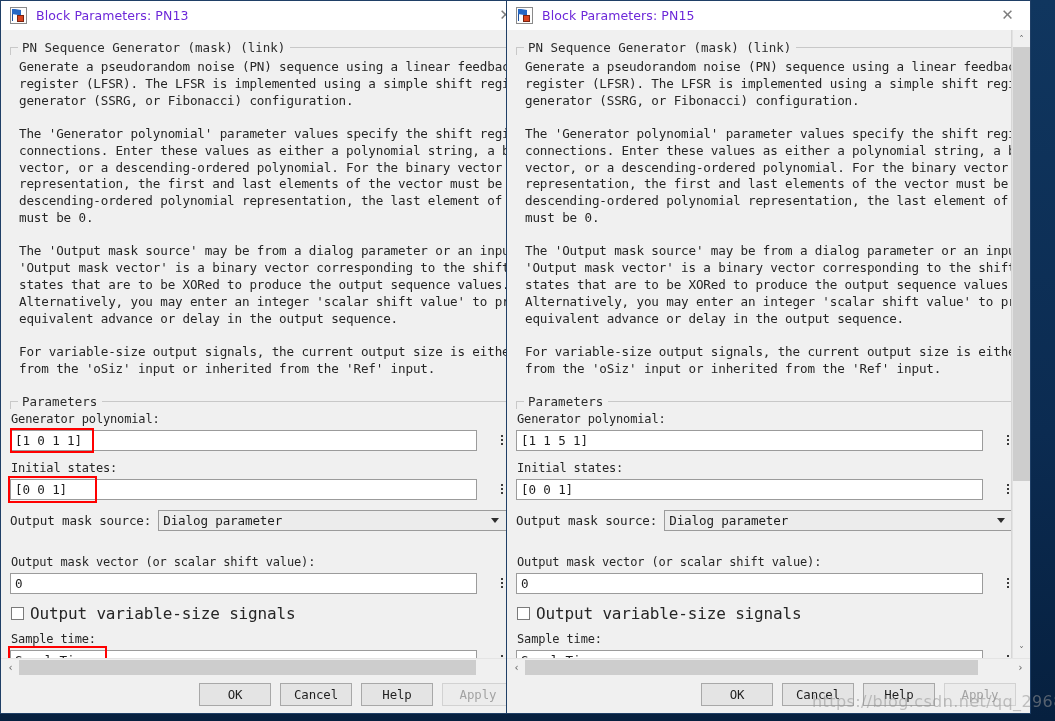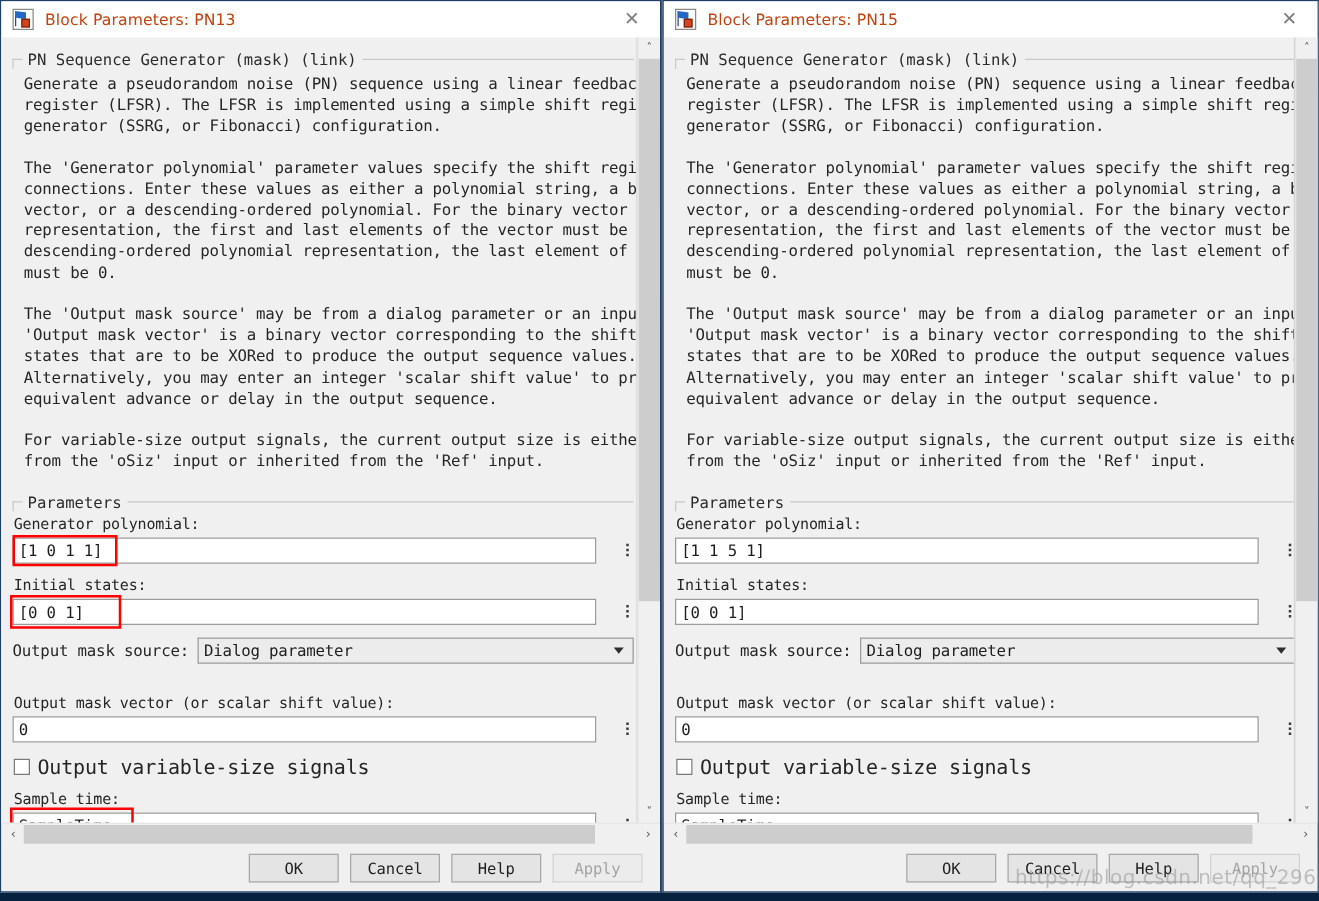--- a/index.html
+++ b/index.html
@@ -26,21 +26,21 @@
     position: absolute;
     top: 0;
     background: #f0f0f0;
     border: 1px solid #1f3f66;
     box-sizing: border-box;
     display: flex;
     flex-direction: column;
     overflow: hidden;
   }
   .dialog.left  { left: 0px;   width: 529px; height: 714px; }
-  .dialog.right { left: 530px; width: 525px; height: 714px; }
+  .dialog.right { left: 506px; width: 525px; height: 714px; }
 
   .titlebar {
     height: 29px;
     min-height: 29px;
     background: #ffffff;
     display: flex;
     align-items: center;
     padding: 0 0 0 9px;
     box-sizing: border-box;
     position: relative;
@@ -73,21 +73,21 @@
     position: absolute;
     right: 2px; bottom: 1px;
     width: 7px; height: 7px;
     background: #d9441f;
     border: 1px solid #7a2410;
     box-sizing: border-box;
   }
   .title-text {
     font-family: "DejaVu Sans", sans-serif;
     font-size: 12.5px;
-    color: #c2410c;
+    color: #6d28d9;
     letter-spacing: .1px;
     white-space: nowrap;
   }
   .title-close {
     position: absolute;
     right: 0; top: 0;
     width: 45px; height: 29px;
     display: flex;
     align-items: center;
     justify-content: center;

